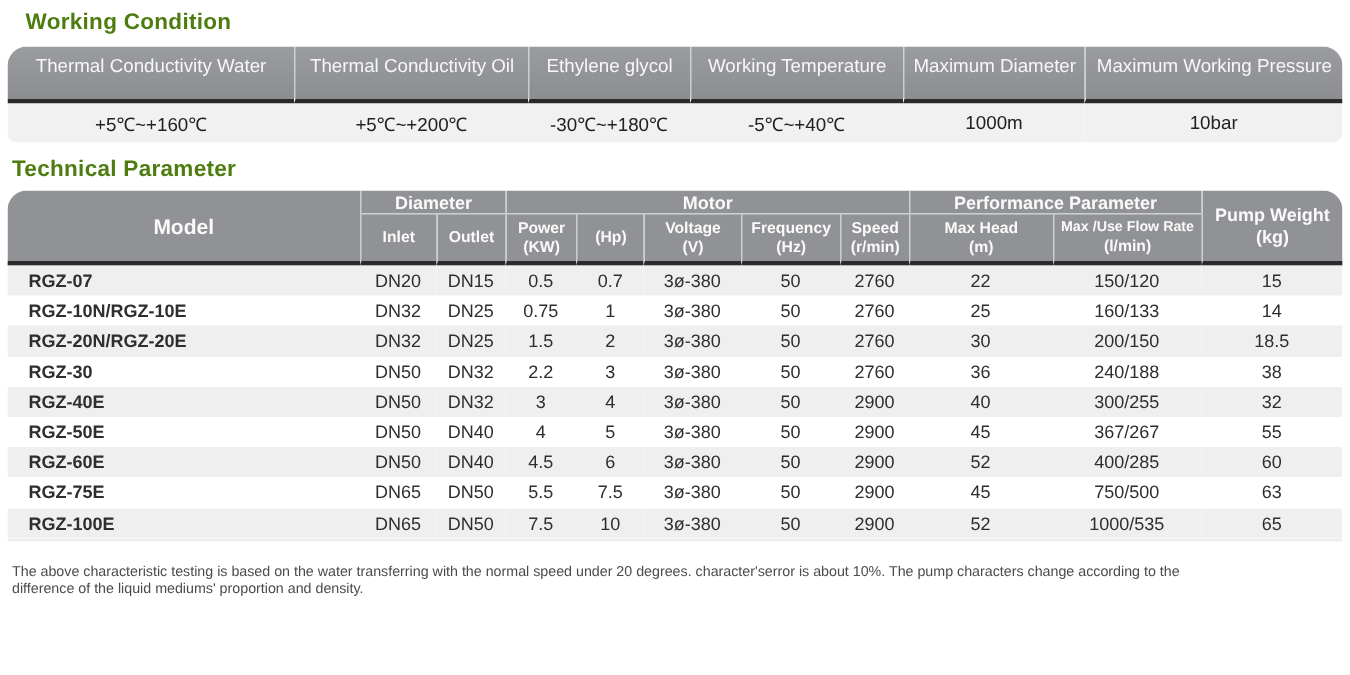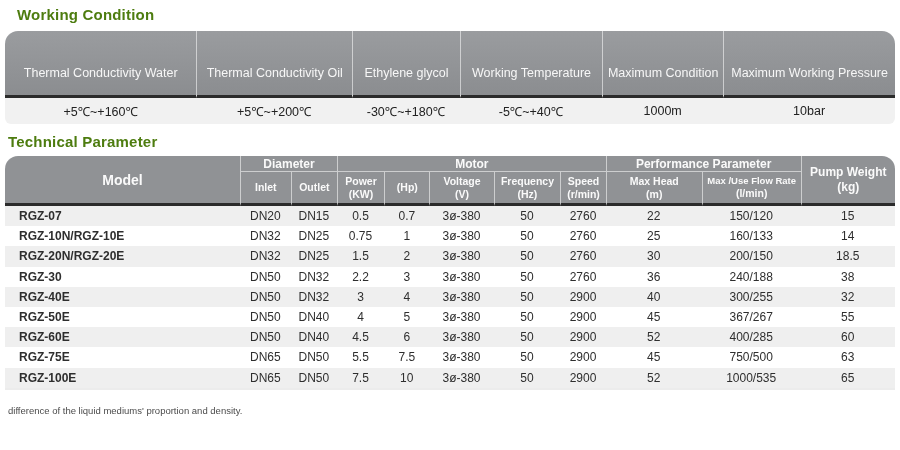--- a/index.html
+++ b/index.html
@@ -19,21 +19,21 @@
 
   .tbl-wrap {
     width:890px; margin-left:5px;
     border-radius:13px 13px 6px 6px;
     overflow:hidden;
   }
   table { width:100%; border-collapse:separate; border-spacing:0; table-layout:fixed; }
 
   
   .t1 th {
-    height:67px; vertical-align:bottom; padding:0 2px 15px 2px;
+    height:38px; vertical-align:bottom; padding:0 2px 15px 2px;
     background:linear-gradient(180deg,#9a9c9f 0%,#8b8d90 100%);
     color:#f7f7f7; font-weight:normal; font-size:12.5px;
     border-bottom:3px solid #2b2b2b; text-align:center;
   }
   .t1 th + th { border-left:1px solid rgba(255,255,255,.55); }
   .t1 td {
     height:26px; background:#f1f1f1; text-align:center;
     font-size:12.5px; color:#222222; padding:0 14px;
   }
 
@@ -79,21 +79,21 @@
       <col style="width:16%">
         <col style="width:13.6%">
         <col style="width:19.3%">
     </colgroup>
     <thead>
       <tr>
         <th>Thermal Conductivity Water</th>
         <th>Thermal Conductivity Oil</th>
         <th>Ethylene glycol</th>
         <th>Working Temperature</th>
-        <th>Maximum Condition</th>
+        <th>Maximum Diameter</th>
         <th>Maximum Working Pressure</th>
       </tr>
     </thead>
     <tbody>
       <tr>
         <td>+5℃~+160℃</td>
         <td>+5℃~+200℃</td>
         <td>-30℃~+180℃</td>
         <td>-5℃~+40℃</td>
         <td>1000m</td>
@@ -286,14 +286,15 @@
           <td>2900</td>
           <td>52</td>
           <td>1000/535</td>
           <td>65</td>
         </tr>
       </tbody>
   </table>
 </div>
 
 <div class="footnote">
+  <div>The above characteristic testing is based on the water transferring with the normal speed under 20 degrees.  character'serror is about 10%. The pump characters change according to the</div>
   <div>difference of the liquid mediums'  proportion and density.</div>
 </div>
 
 </body></html>

